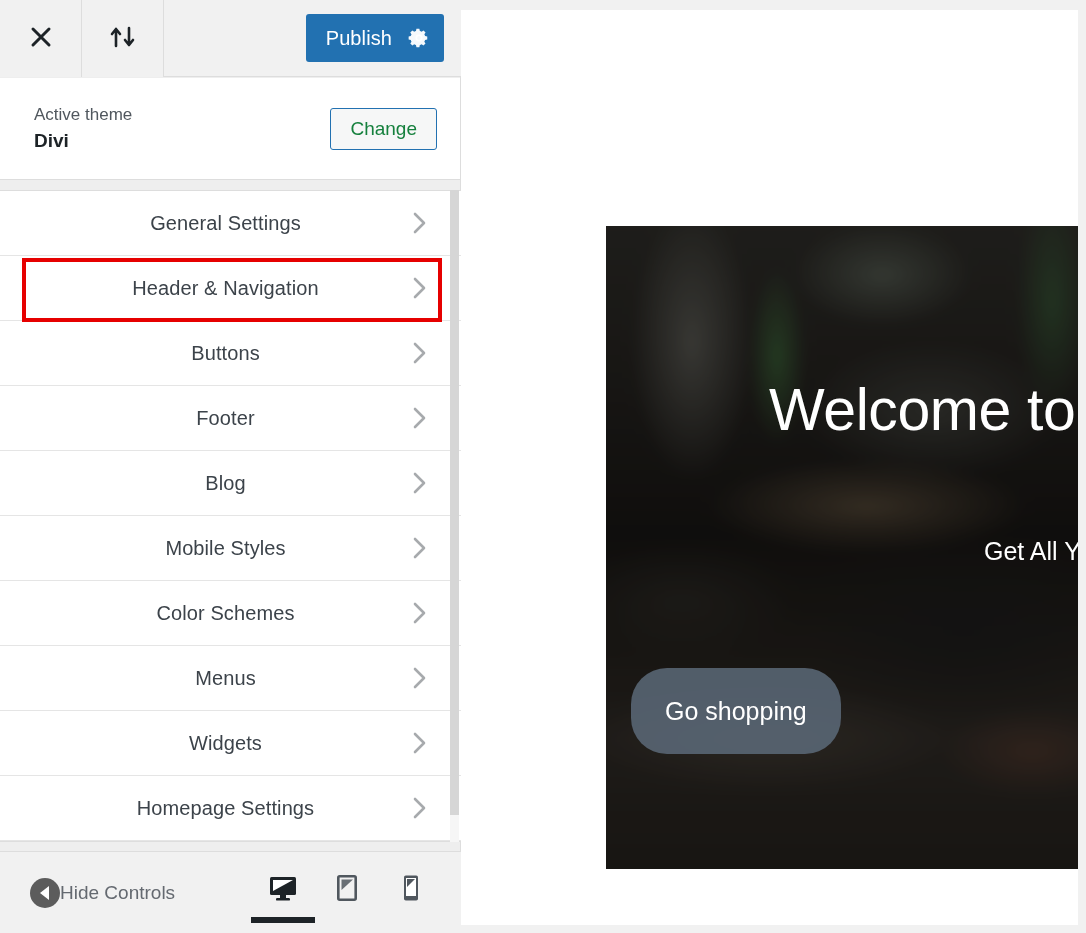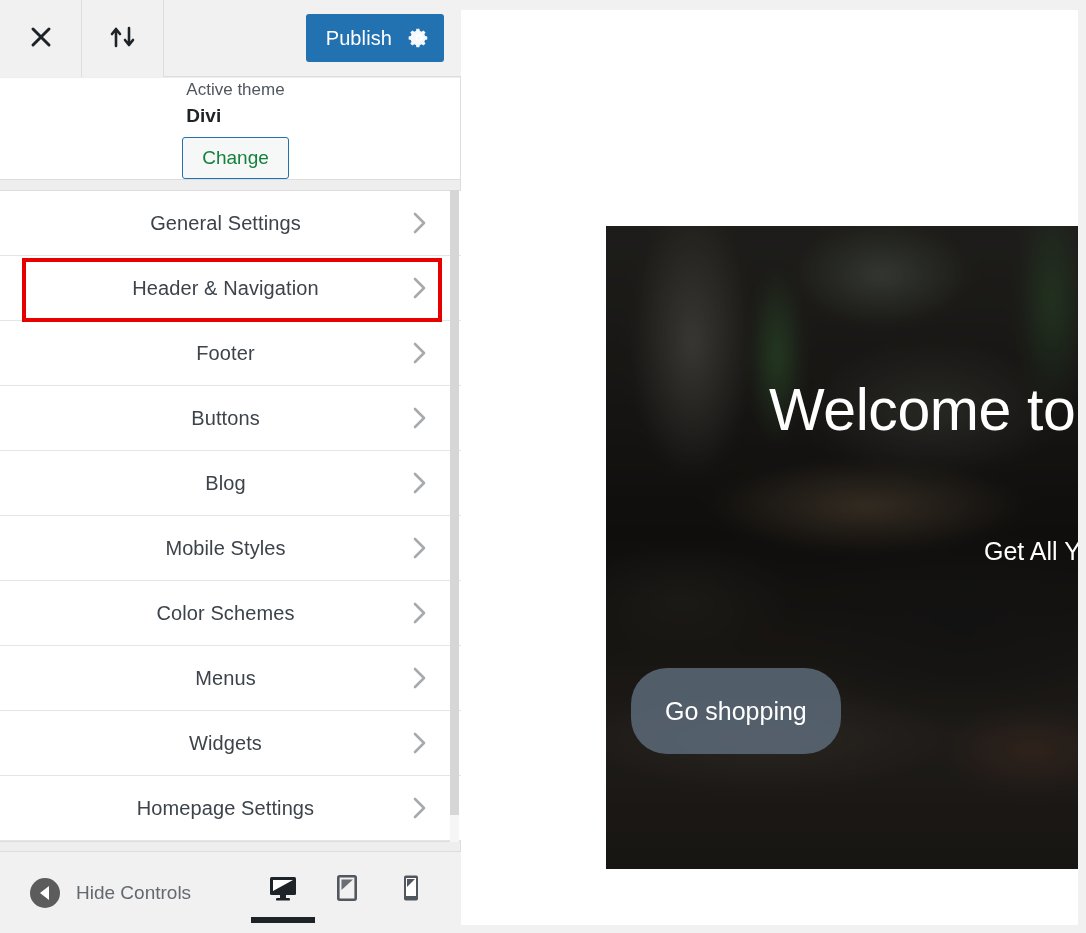--- a/index.html
+++ b/index.html
@@ -89,21 +89,20 @@
   .theme-panel {
     position: absolute;
     left: 0; top: 78px;
     width: 460px;
     height: 102px;
     background: #ffffff;
     border-bottom: 1px solid #dddddd;
     display: flex;
     align-items: center;
     padding: 0 23px 0 34px;
-    flex-direction: column;
   }
   .theme-texts { flex: 1; }
   .theme-kicker {
     font-size: 17px;
     color: #50575e;
     line-height: 1.45;
     font-weight: 400;
   }
   .theme-name {
     font-size: 19px;
@@ -199,21 +198,21 @@
     width: 461px;
     height: 82px;
     background: #f1f1f1;
     border-top: 1px solid #dddddd;
     display: flex;
     align-items: center;
   }
   .collapse-btn {
     display: flex;
     align-items: center;
-    gap: 16px;
+    gap: 0;
     padding-left: 30px;
     background: none;
     border: 0;
     cursor: pointer;
     height: 100%;
   }
   .collapse-circle {
     width: 30px; height: 30px;
     border-radius: 50%;
     background: #5c5c5c;
@@ -416,30 +415,30 @@
       <div class="section-row">
         <span class="section-label">Header &amp; Navigation</span>
         <span class="chev">
           <svg width="14" height="22" viewBox="0 0 14 22">
               <path d="M2 2 L11 11 L2 20" stroke="#a7aaad" stroke-width="2.6" fill="none" stroke-linecap="round" stroke-linejoin="round"></path>
             </svg>
         </span>
       </div>
 
       <div class="section-row">
+        <span class="section-label">Buttons</span>
+        <span class="chev">
+          <svg width="14" height="22" viewBox="0 0 14 22">
+              <path d="M2 2 L11 11 L2 20" stroke="#a7aaad" stroke-width="2.6" fill="none" stroke-linecap="round" stroke-linejoin="round"></path>
+            </svg>
+        </span>
+      </div>
+
+      <div class="section-row">
         <span class="section-label">Footer</span>
-        <span class="chev">
-          <svg width="14" height="22" viewBox="0 0 14 22">
-              <path d="M2 2 L11 11 L2 20" stroke="#a7aaad" stroke-width="2.6" fill="none" stroke-linecap="round" stroke-linejoin="round"></path>
-            </svg>
-        </span>
-      </div>
-
-      <div class="section-row">
-        <span class="section-label">Buttons</span>
         <span class="chev">
           <svg width="14" height="22" viewBox="0 0 14 22">
               <path d="M2 2 L11 11 L2 20" stroke="#a7aaad" stroke-width="2.6" fill="none" stroke-linecap="round" stroke-linejoin="round"></path>
             </svg>
         </span>
       </div>
 
       <div class="section-row">
         <span class="section-label">Blog</span>
         <span class="chev">

